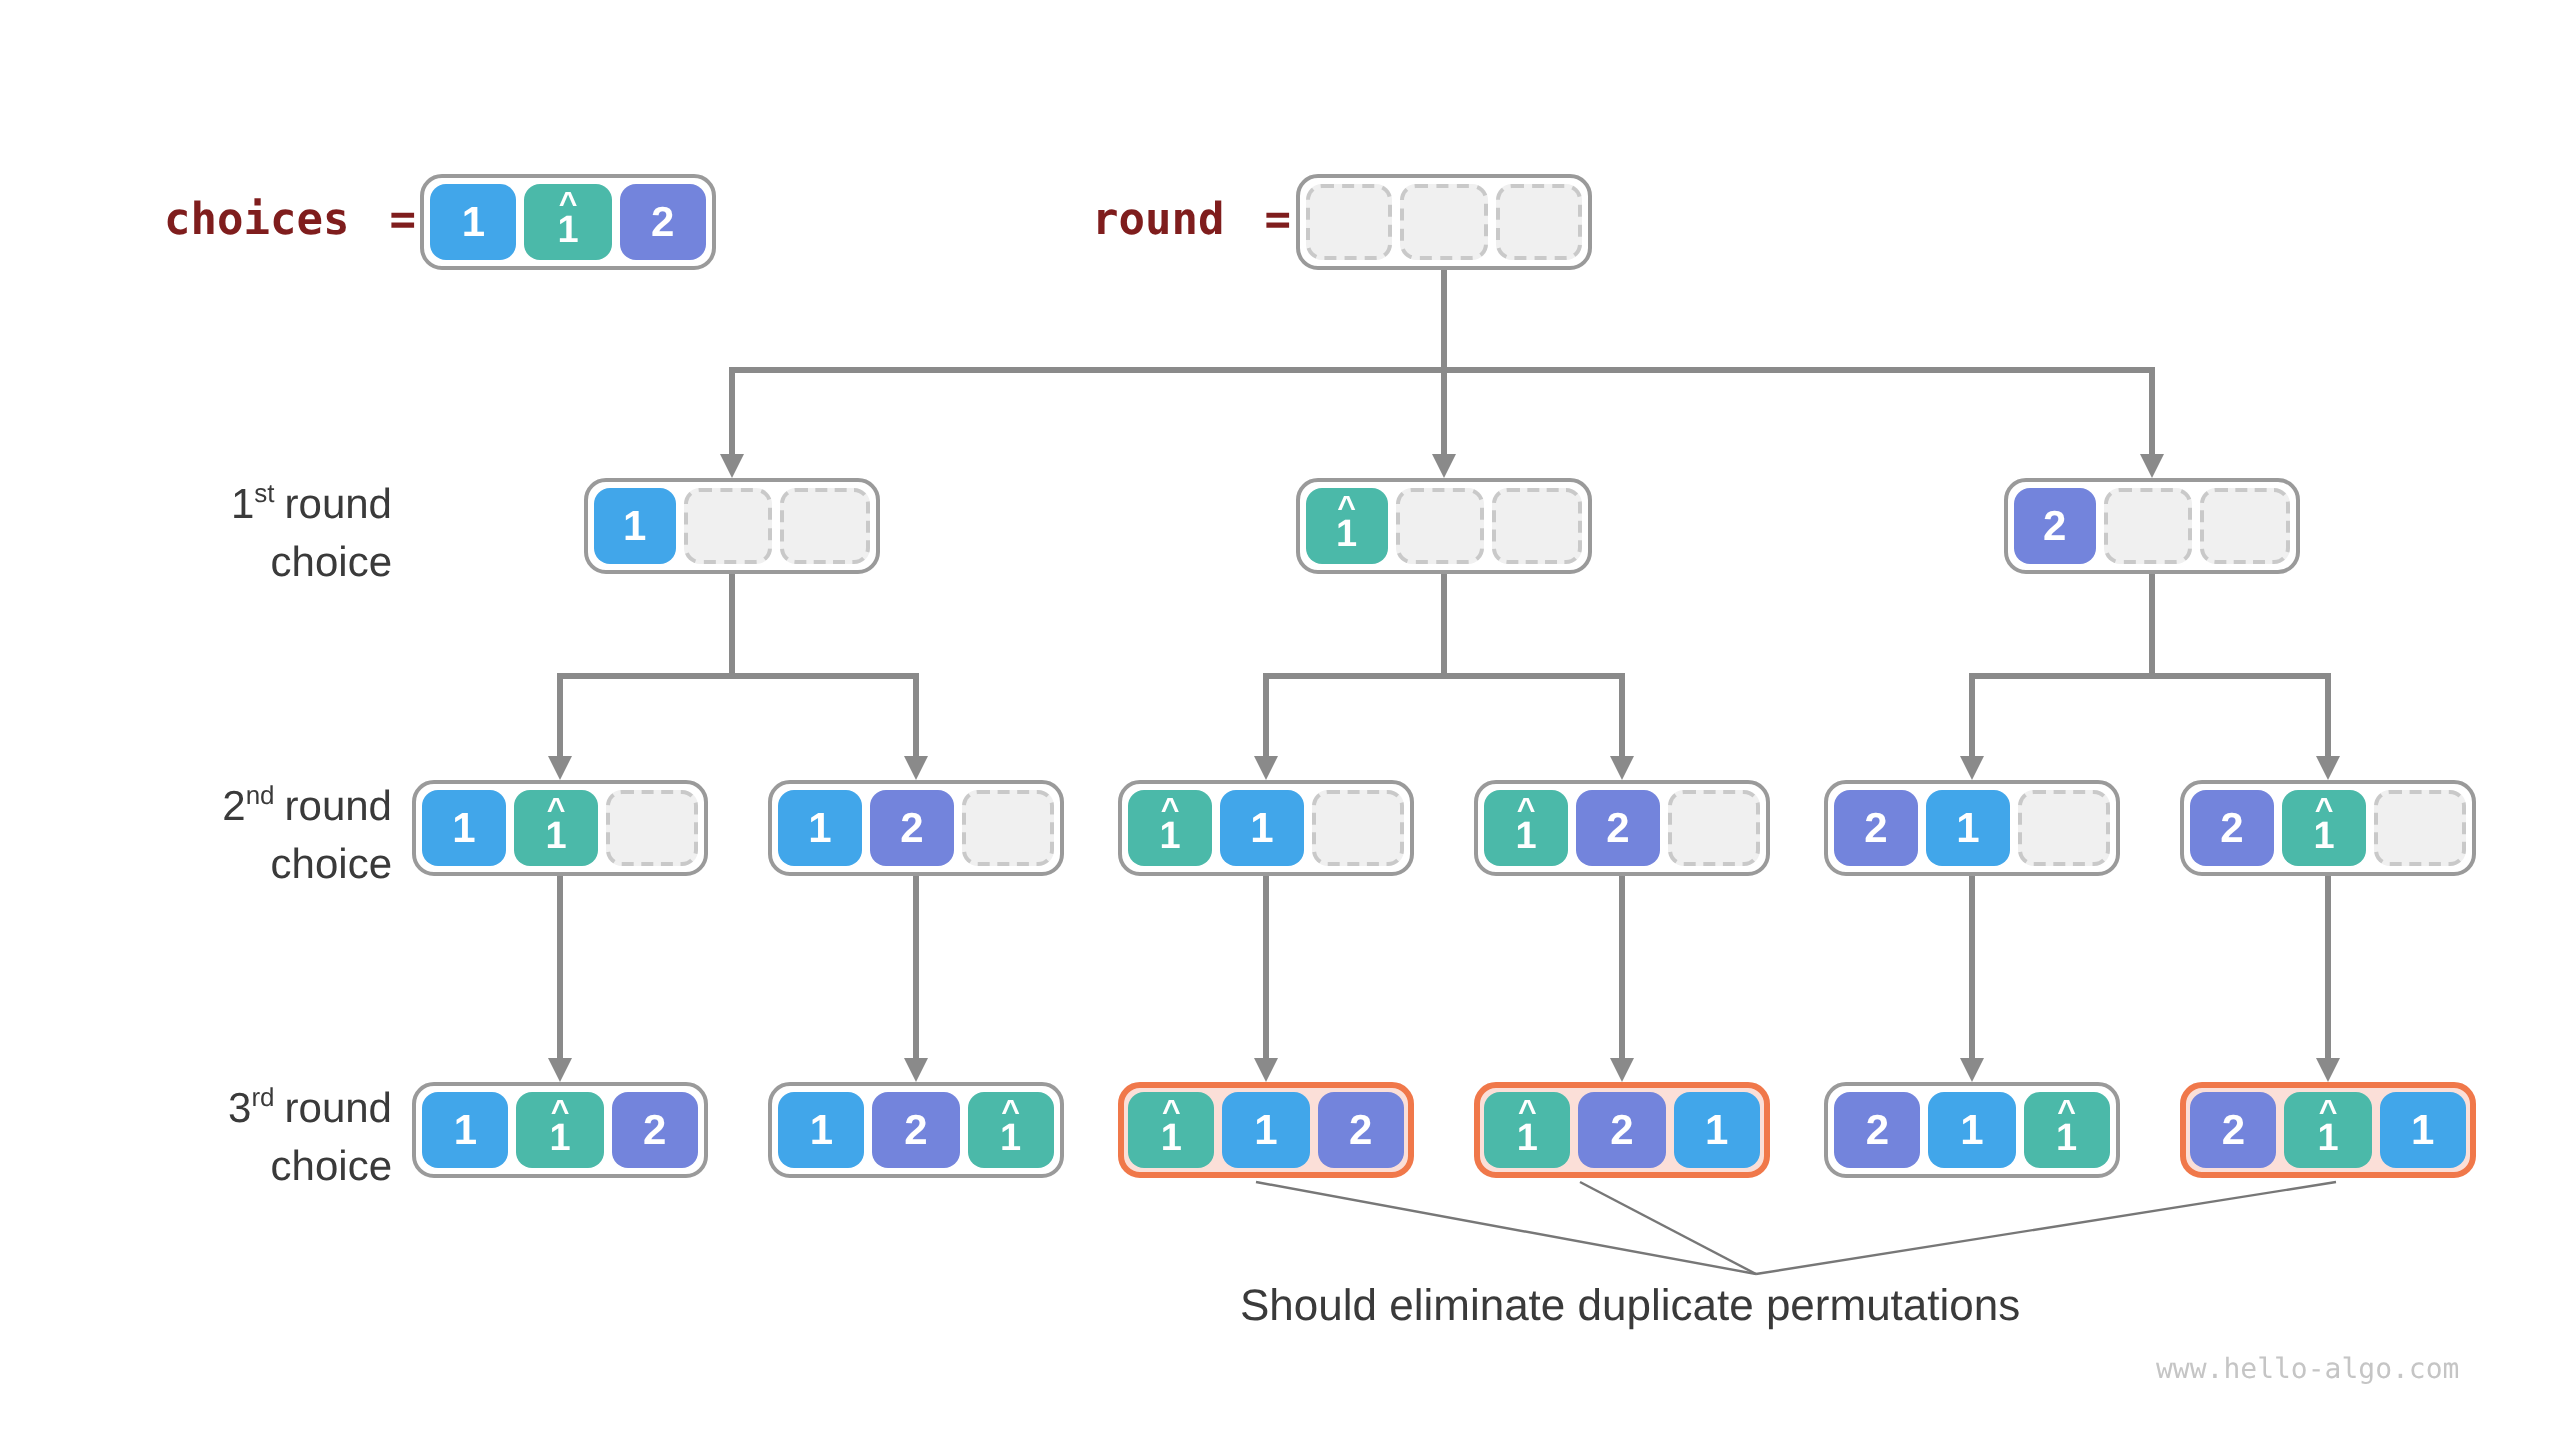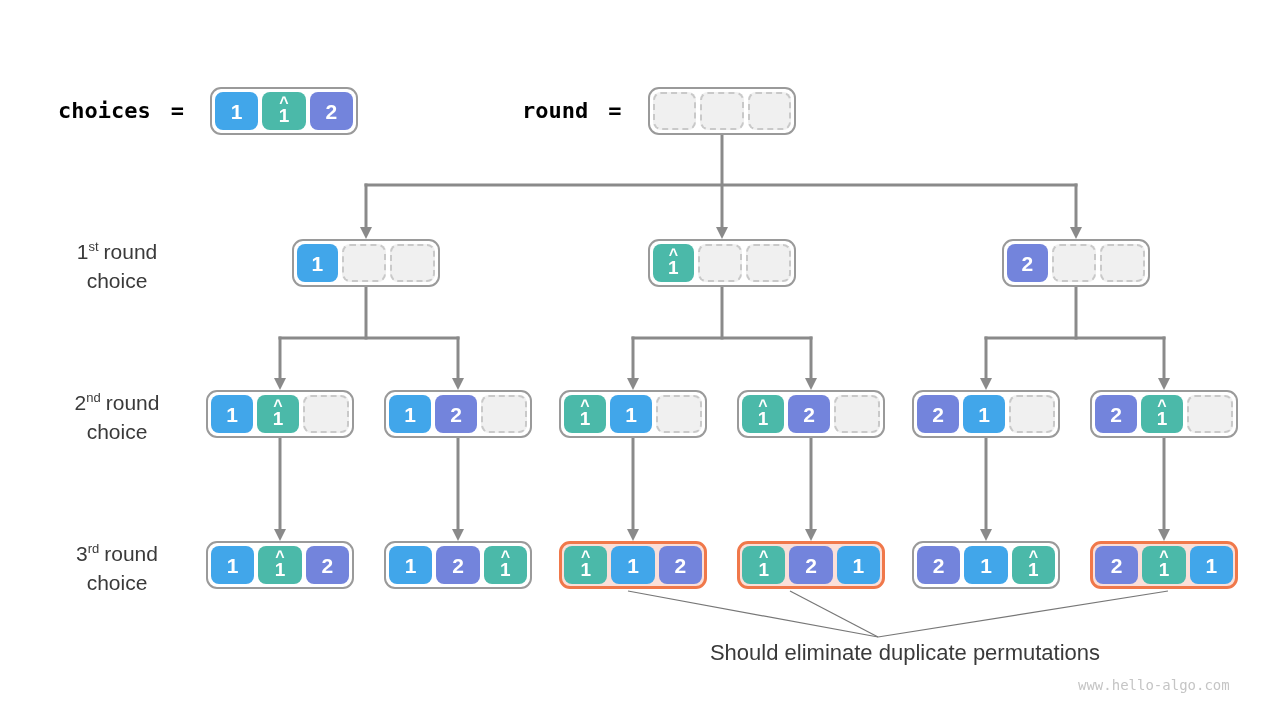--- a/index.html
+++ b/index.html
@@ -4,39 +4,39 @@
 <style>
   html,body{margin:0;padding:0;background:#ffffff;}
   .canvas{position:relative;width:1280px;height:720px;background:#fff;overflow:hidden;
           font-family:"Liberation Sans",sans-serif;}
   svg.connectors{position:absolute;left:0;top:0;z-index:1;}
   .ln{stroke:var(--arrow,#8a8a8a);stroke-width:3;fill:none;}
   .ln.sq{stroke-linecap:square;}
   .tln{stroke:#777777;stroke-width:1.2;fill:none;}
 
   .hdr-label{position:absolute;z-index:2;font-family:"DejaVu Sans Mono","Liberation Mono",monospace;
-             font-weight:700;font-size:22px;color:#000000;white-space:nowrap;}
+             font-weight:700;font-size:22px;color:#7f1d1d;white-space:nowrap;margin-left:24px;}
   .hdr-label .eq{margin-left:20px;}
 
   .node{position:absolute;width:148px;height:48px;box-sizing:border-box;z-index:2;
         border:2px solid var(--node-border,#9a9a9a);border-radius:11px;background:#fff;
         display:flex;gap:4px;padding:3px;}
   .node.hl{border:3px solid var(--hl-border,#f0784a);background:var(--hl-bg,#fbdfd8);padding:2px;}
   .cell{flex:1;border-radius:8px;display:flex;flex-direction:column;align-items:center;
         justify-content:center;color:#fff;font-weight:700;font-size:21px;line-height:1;}
   .cell.empty{background:var(--empty,#f0f0f0);border:2px dashed #c9c9c9;box-sizing:border-box;}
   .cell .hat{font-size:16px;line-height:9px;display:block;}
   .cell .hv{font-size:19px;line-height:17px;display:block;}
 
-  .row-label{position:absolute;left:38px;width:158px;z-index:2;text-align:center;
+  .row-label{position:absolute;left:38px;width:158px;z-index:2;text-align:right;
              font-size:21px;line-height:29px;color:#3a3a3a;}
   .row-label sup{font-size:13px;}
   .row-label .sp{margin-left:5px;}
 
-  .annotation{position:absolute;left:620px;top:640px;width:570px;text-align:center;z-index:2;
+  .annotation{position:absolute;left:620px;top:640px;width:570px;text-align:left;z-index:2;
               font-size:22px;color:#3a3a3a;}
   .watermark{position:absolute;left:1078px;top:677px;z-index:2;
              font-family:"DejaVu Sans Mono","Liberation Mono",monospace;
              font-size:14px;color:var(--wm,#c5c5c5);}
 </style>
 </head>
 <body>
 
 <div class="canvas">
 

